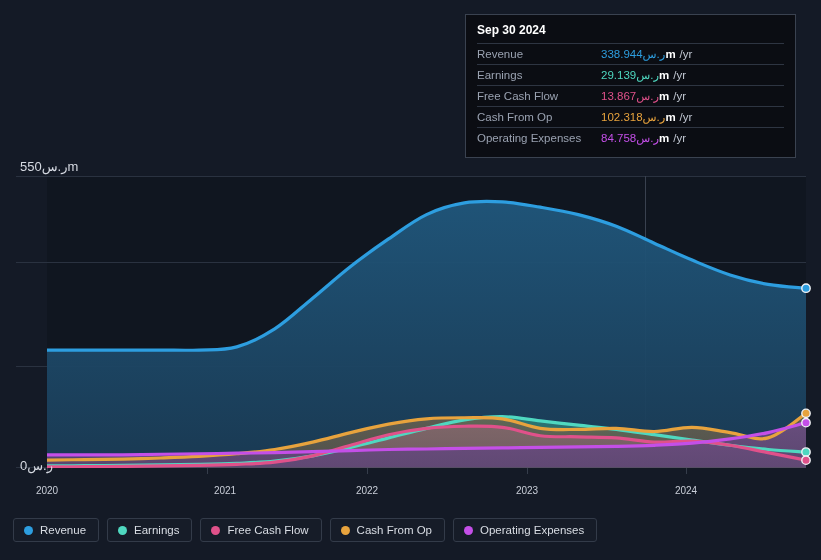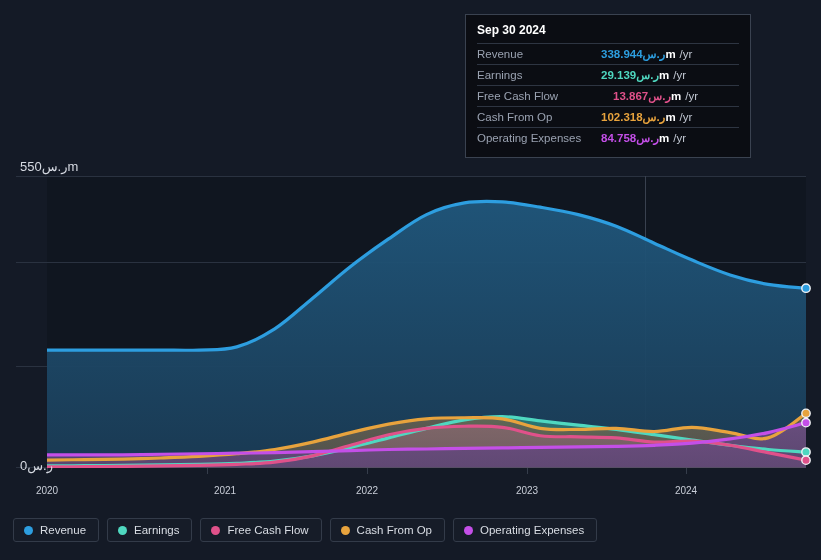--- a/index.html
+++ b/index.html
@@ -50,21 +50,21 @@
     color: #c9ced8;
     transform: translateX(-50%);
     white-space: nowrap;
   }
 
   
   #tooltip {
     position: absolute;
     left: 465px;
     top: 14px;
-    width: 286px;
+    width: 331px;
     background: #0b0d13;
     border: 1px solid #3a4250;
     box-sizing: border-box;
     padding: 8px 11px 9px 11px;
     font-size: 11.5px;
   }
   #tooltip-date {
     font-weight: bold;
     color: #ffffff;
     font-size: 12px;
@@ -78,21 +78,21 @@
     min-height: 15px;
   }
   .tt-row.no-rule { border-top: none; }
   .tt-label {
     color: #9aa2b1;
     width: 124px;
     flex: 0 0 124px;
     white-space: nowrap;
   }
   .tt-value {
-    font-weight: bold;
+    font-weight: normal;
     white-space: nowrap;
   }
   .tt-unit {
     color: #ffffff;
     font-weight: bold;
     white-space: nowrap;
   }
   .tt-suffix {
     color: #c3c9d4;
     font-weight: normal;
@@ -224,21 +224,21 @@
         <div class="tt-row">
           <div class="tt-label">Revenue</div>
           <div><span class="tt-value" style="color: rgb(45, 158, 224);">338.944</span><span class="tt-value" style="color: rgb(45, 158, 224);">ر.س</span><span class="tt-unit">m</span><span class="tt-suffix">/yr</span></div>
         </div>
         <div class="tt-row">
           <div class="tt-label">Earnings</div>
           <div><span class="tt-value" style="color: rgb(79, 216, 192);">29.139</span><span class="tt-value" style="color: rgb(79, 216, 192);">ر.س</span><span class="tt-unit">m</span><span class="tt-suffix">/yr</span></div>
         </div>
         <div class="tt-row">
           <div class="tt-label">Free Cash Flow</div>
-          <div><span class="tt-value" style="color: rgb(224, 81, 138); margin-left: 12px;">13.867</span><span class="tt-value" style="color: rgb(224, 81, 138);">ر.س</span><span class="tt-unit">m</span><span class="tt-suffix">/yr</span></div>
+          <div><span class="tt-value" style="color: rgb(224, 81, 138);">13.867</span><span class="tt-value" style="color: rgb(224, 81, 138);">ر.س</span><span class="tt-unit">m</span><span class="tt-suffix">/yr</span></div>
         </div>
         <div class="tt-row">
           <div class="tt-label">Cash From Op</div>
           <div><span class="tt-value" style="color: rgb(232, 163, 61);">102.318</span><span class="tt-value" style="color: rgb(232, 163, 61);">ر.س</span><span class="tt-unit">m</span><span class="tt-suffix">/yr</span></div>
         </div>
         <div class="tt-row">
           <div class="tt-label">Operating Expenses</div>
           <div><span class="tt-value" style="color: rgb(196, 79, 232);">84.758</span><span class="tt-value" style="color: rgb(196, 79, 232);">ر.س</span><span class="tt-unit">m</span><span class="tt-suffix">/yr</span></div>
         </div>
       </div>

